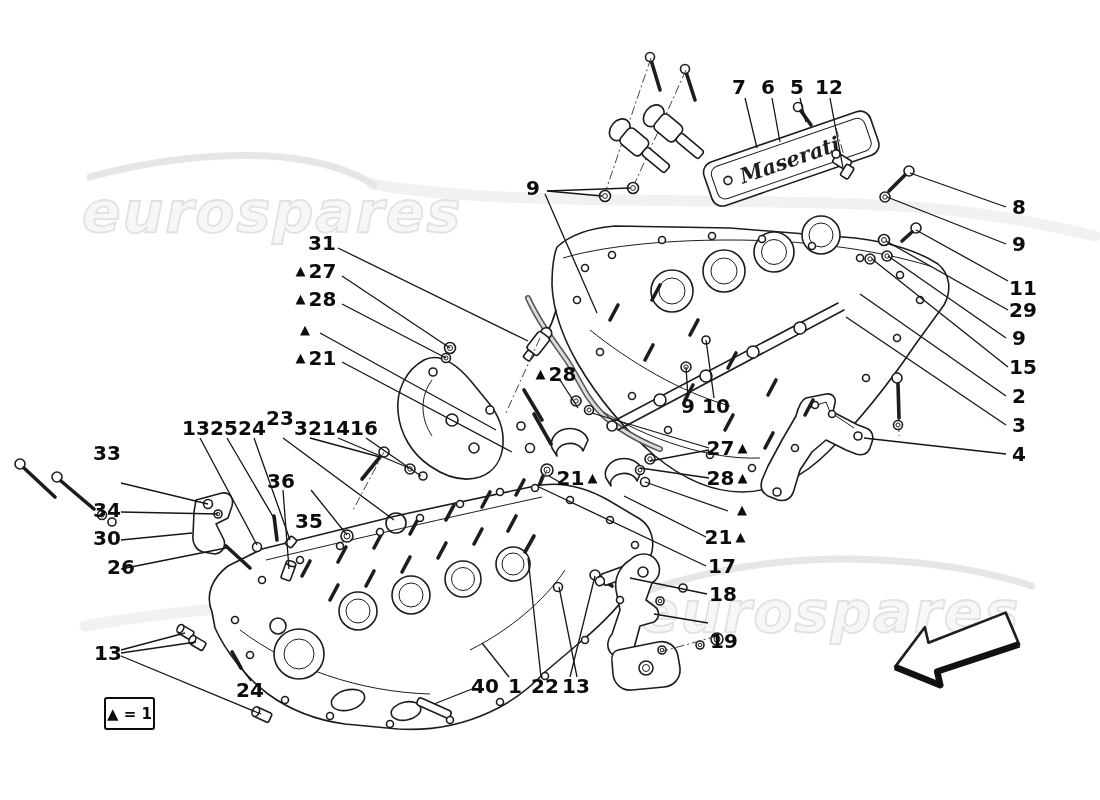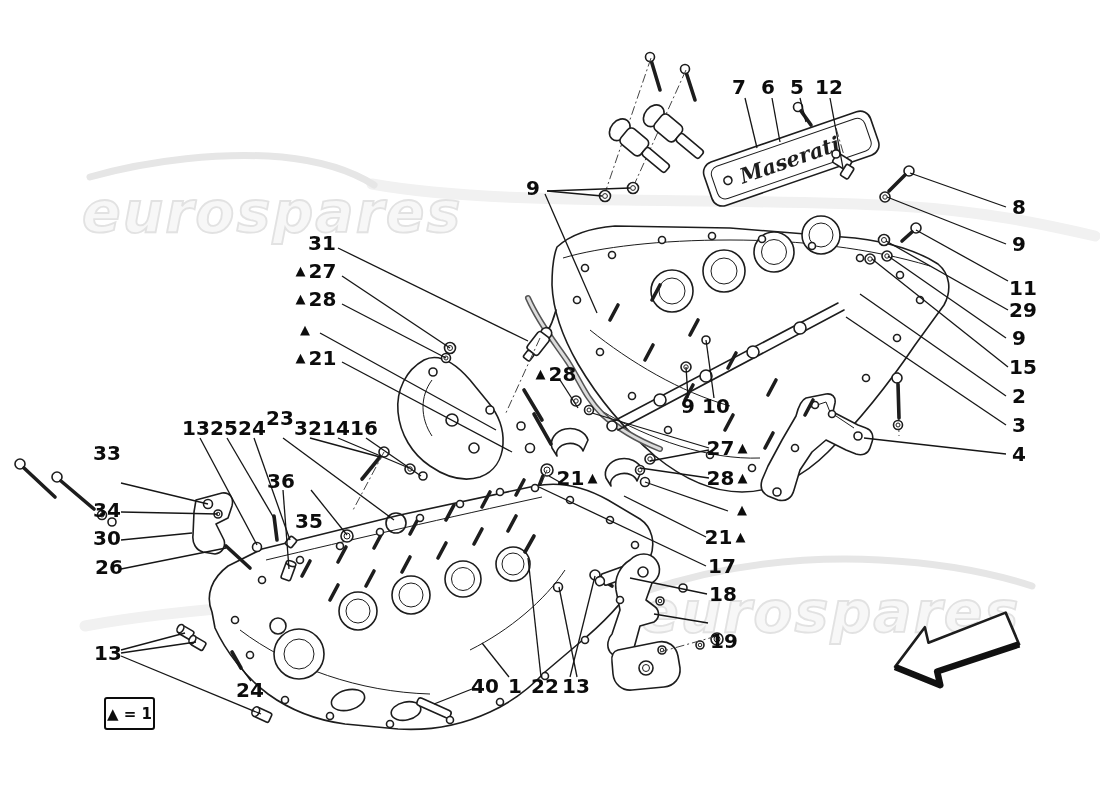--- a/index.html
+++ b/index.html
@@ -562,21 +562,21 @@
       </div>
       <div class="callout" style="left: 107px; top: 453px;">
         <span class="num">33</span>
       </div>
       <div class="callout" style="left: 107px; top: 510px;">
         <span class="num">34</span>
       </div>
       <div class="callout" style="left: 107px; top: 538px;">
         <span class="num">30</span>
       </div>
-      <div class="callout" style="left: 109px; top: 567px;">
+      <div class="callout" style="left: 121px; top: 567px;">
         <span class="num">26</span>
       </div>
       <div class="callout" style="left: 108px; top: 653px;">
         <span class="num">13</span>
       </div>
       <div class="callout" style="left: 250px; top: 690px;">
         <span class="num">24</span>
       </div>
       <div class="callout" style="left: 485px; top: 686px;">
         <span class="num">40</span>

